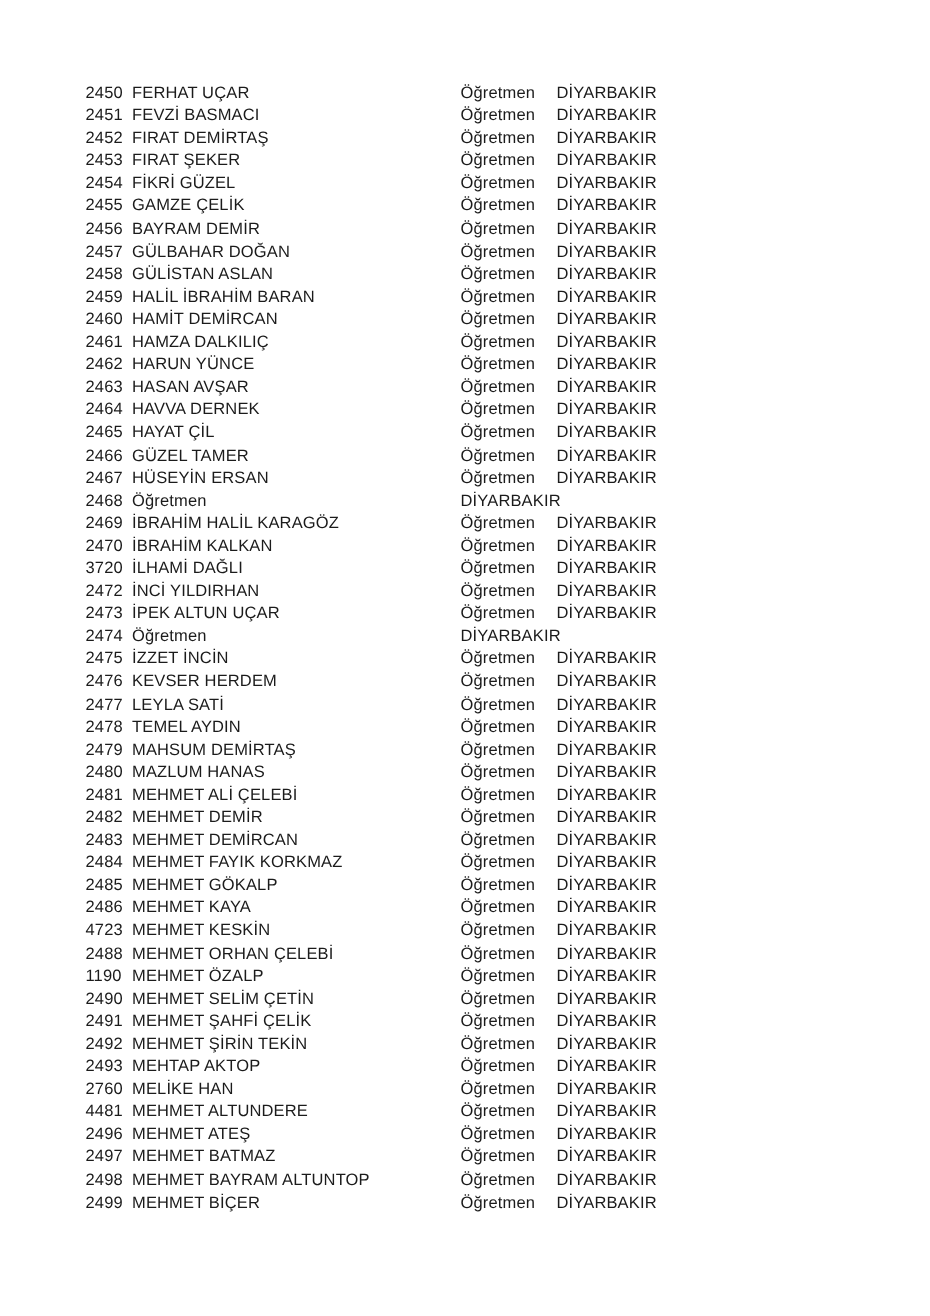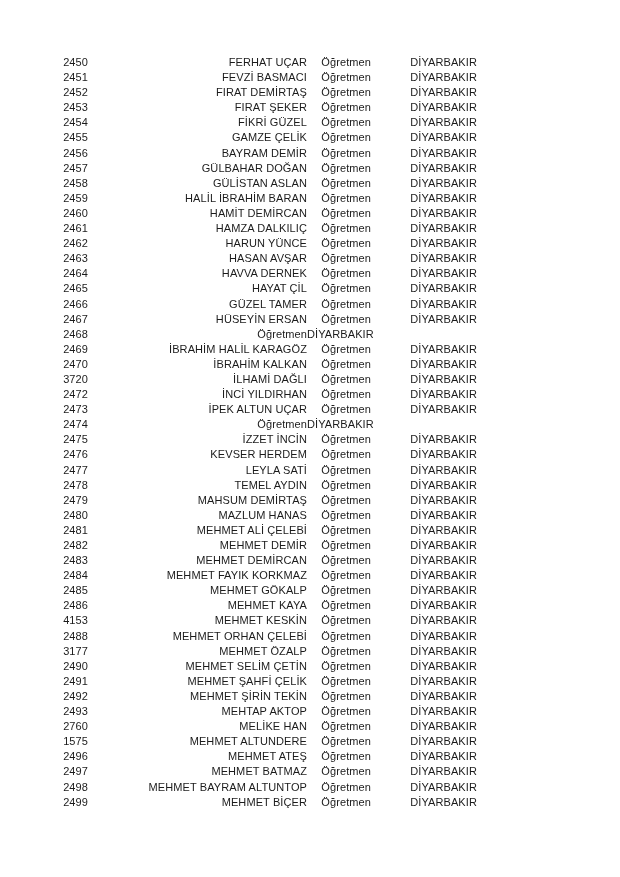--- a/index.html
+++ b/index.html
@@ -11,21 +11,20 @@
     position: relative;
     width: 620px;
     height: 877px;
     overflow: hidden;
     font-family: "Liberation Sans", sans-serif;
   }
   .page {
     position: absolute;
     inset: 0;
     background: #ffffff;
-    text-align: right;
   }
   .roster {
     position: absolute;
     left: 57px;
     top: 55px;
     width: 420px;
   }
   .row {
     display: grid;
     grid-template-columns: 31px 219px 64px auto;
@@ -295,35 +294,35 @@
   </div>
 
   <div class="row">
     <span class="cell no">2486</span>
     <span class="cell name">MEHMET KAYA</span>
     <span class="cell title">Öğretmen</span>
     <span class="cell city">DİYARBAKIR</span>
   </div>
 
   <div class="row">
-    <span class="cell no">4153</span>
+    <span class="cell no">4723</span>
     <span class="cell name">MEHMET KESKİN</span>
     <span class="cell title">Öğretmen</span>
     <span class="cell city">DİYARBAKIR</span>
   </div>
 
   <div class="row">
     <span class="cell no">2488</span>
     <span class="cell name">MEHMET ORHAN ÇELEBİ</span>
     <span class="cell title">Öğretmen</span>
     <span class="cell city">DİYARBAKIR</span>
   </div>
 
   <div class="row">
-    <span class="cell no">3177</span>
+    <span class="cell no">1190</span>
     <span class="cell name">MEHMET ÖZALP</span>
     <span class="cell title">Öğretmen</span>
     <span class="cell city">DİYARBAKIR</span>
   </div>
 
   <div class="row">
     <span class="cell no">2490</span>
     <span class="cell name">MEHMET SELİM ÇETİN</span>
     <span class="cell title">Öğretmen</span>
     <span class="cell city">DİYARBAKIR</span>
@@ -351,21 +350,21 @@
   </div>
 
   <div class="row">
     <span class="cell no">2760</span>
     <span class="cell name">MELİKE HAN</span>
     <span class="cell title">Öğretmen</span>
     <span class="cell city">DİYARBAKIR</span>
   </div>
 
   <div class="row">
-    <span class="cell no">1575</span>
+    <span class="cell no">4481</span>
     <span class="cell name">MEHMET ALTUNDERE</span>
     <span class="cell title">Öğretmen</span>
     <span class="cell city">DİYARBAKIR</span>
   </div>
 
   <div class="row">
     <span class="cell no">2496</span>
     <span class="cell name">MEHMET ATEŞ</span>
     <span class="cell title">Öğretmen</span>
     <span class="cell city">DİYARBAKIR</span>

